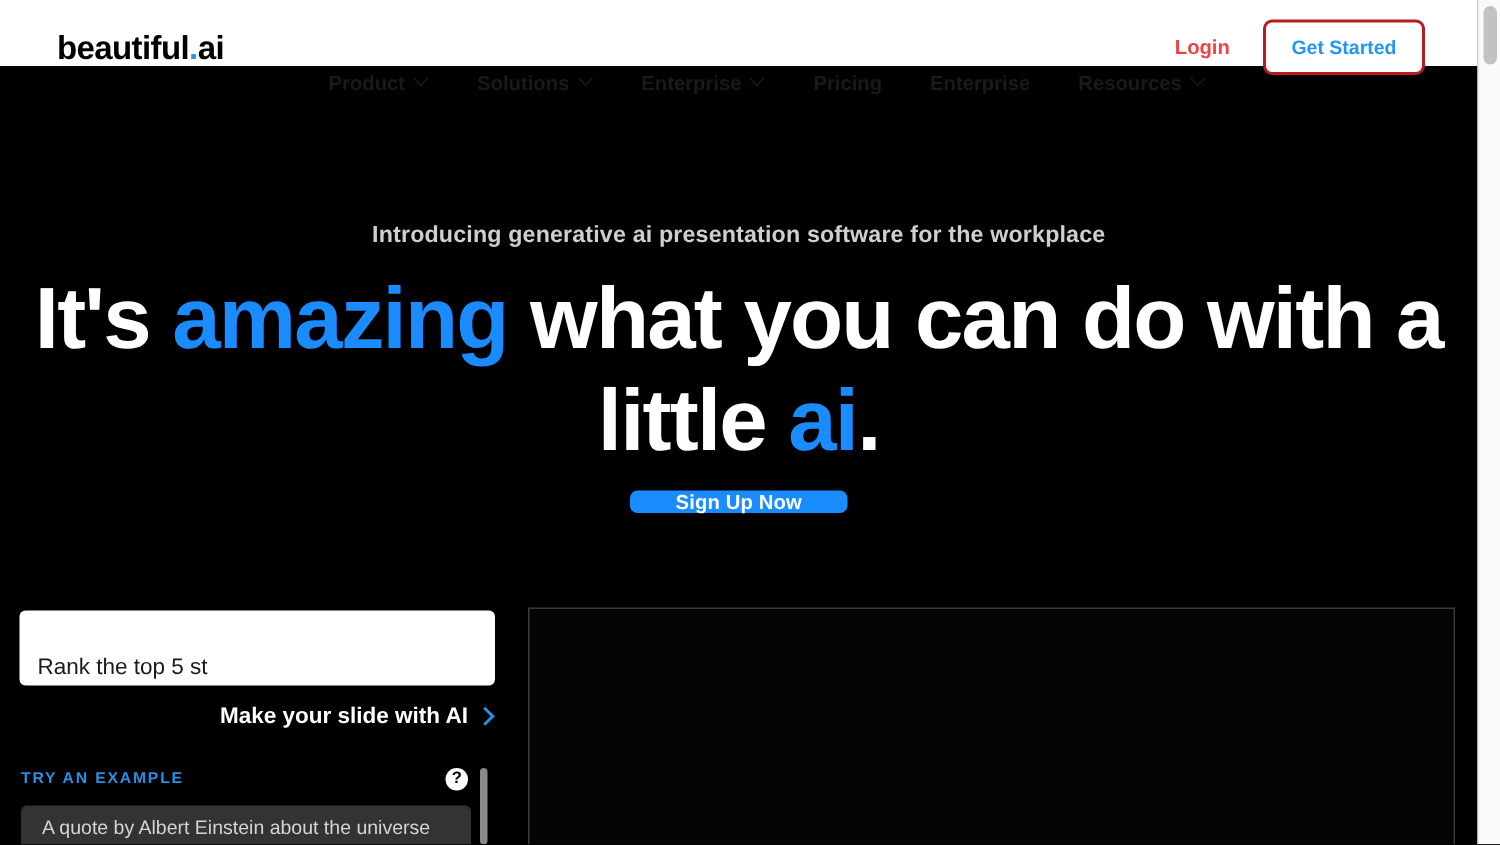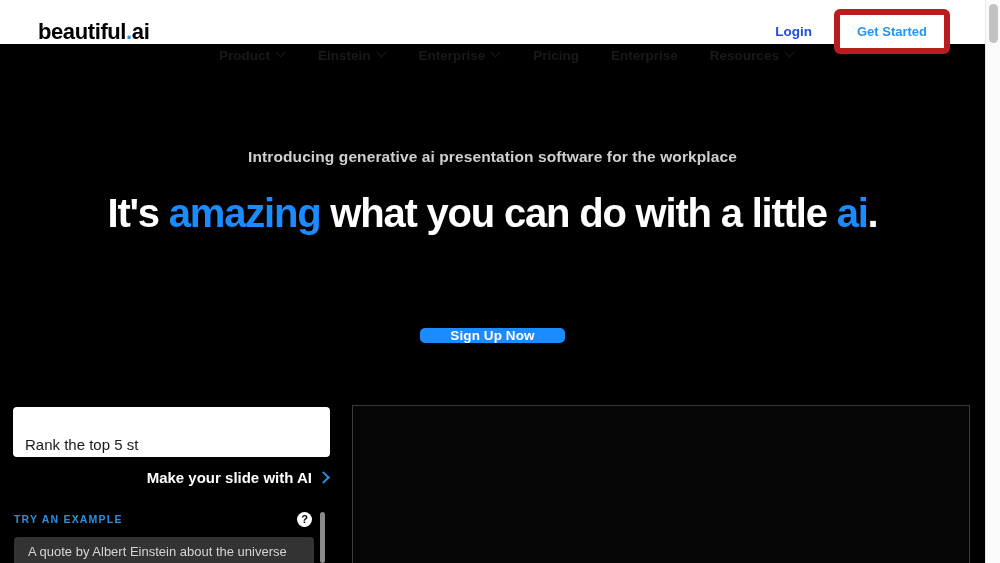--- a/index.html
+++ b/index.html
@@ -113,26 +113,26 @@
     right: 35px;
     top: 0;
     height: 62px;
     display: flex;
     align-items: center;
     gap: 22px;
   }
   .login-link {
     font-size: 13.5px;
     font-weight: 700;
-    color: #1d4ed8;
+    color: #ef4444;
     cursor: pointer;
     white-space: nowrap;
   }
   .get-started-btn {
-    border: 6px solid #b91c1c;
+    border: 2px solid #b91c1c;
     border-radius: 6px;
     color: #2196f3;
     font-size: 13px;
     font-weight: 700;
     padding: 9px 17px;
     background: #ffffff;
     cursor: pointer;
     white-space: nowrap;
   }
 
@@ -157,21 +157,21 @@
     color: #cfcfcf;
     letter-spacing: 0.1px;
   }
 
   .headline {
     position: absolute;
     top: 117px;
     left: 0;
     width: 985px;
     text-align: center;
-    font-size: 40px;
+    font-size: 58px;
     line-height: 68px;
     font-weight: 700;
     color: #ffffff;
     letter-spacing: -1.2px;
   }
   .headline .accent { color: #1a8cff; }
 
   .signup-wrap {
     position: absolute;
     top: 264px;
@@ -362,21 +362,21 @@
   <div class="navbar">
 
     <div class="logo"><span>beautiful</span><span class="dot">.</span><span>ai</span></div>
 
     <div class="nav-links">
       <div class="nav-item">
         <span>Product</span>
         <span class="chev"></span>
       </div>
       <div class="nav-item">
-        <span>Einstein</span>
+        <span>Solutions</span>
         <span class="chev"></span>
       </div>
       <div class="nav-item">
         <span>Enterprise</span>
         <span class="chev"></span>
       </div>
       <div class="nav-item">
         <span>Pricing</span>
       </div>
       <div class="nav-item">

